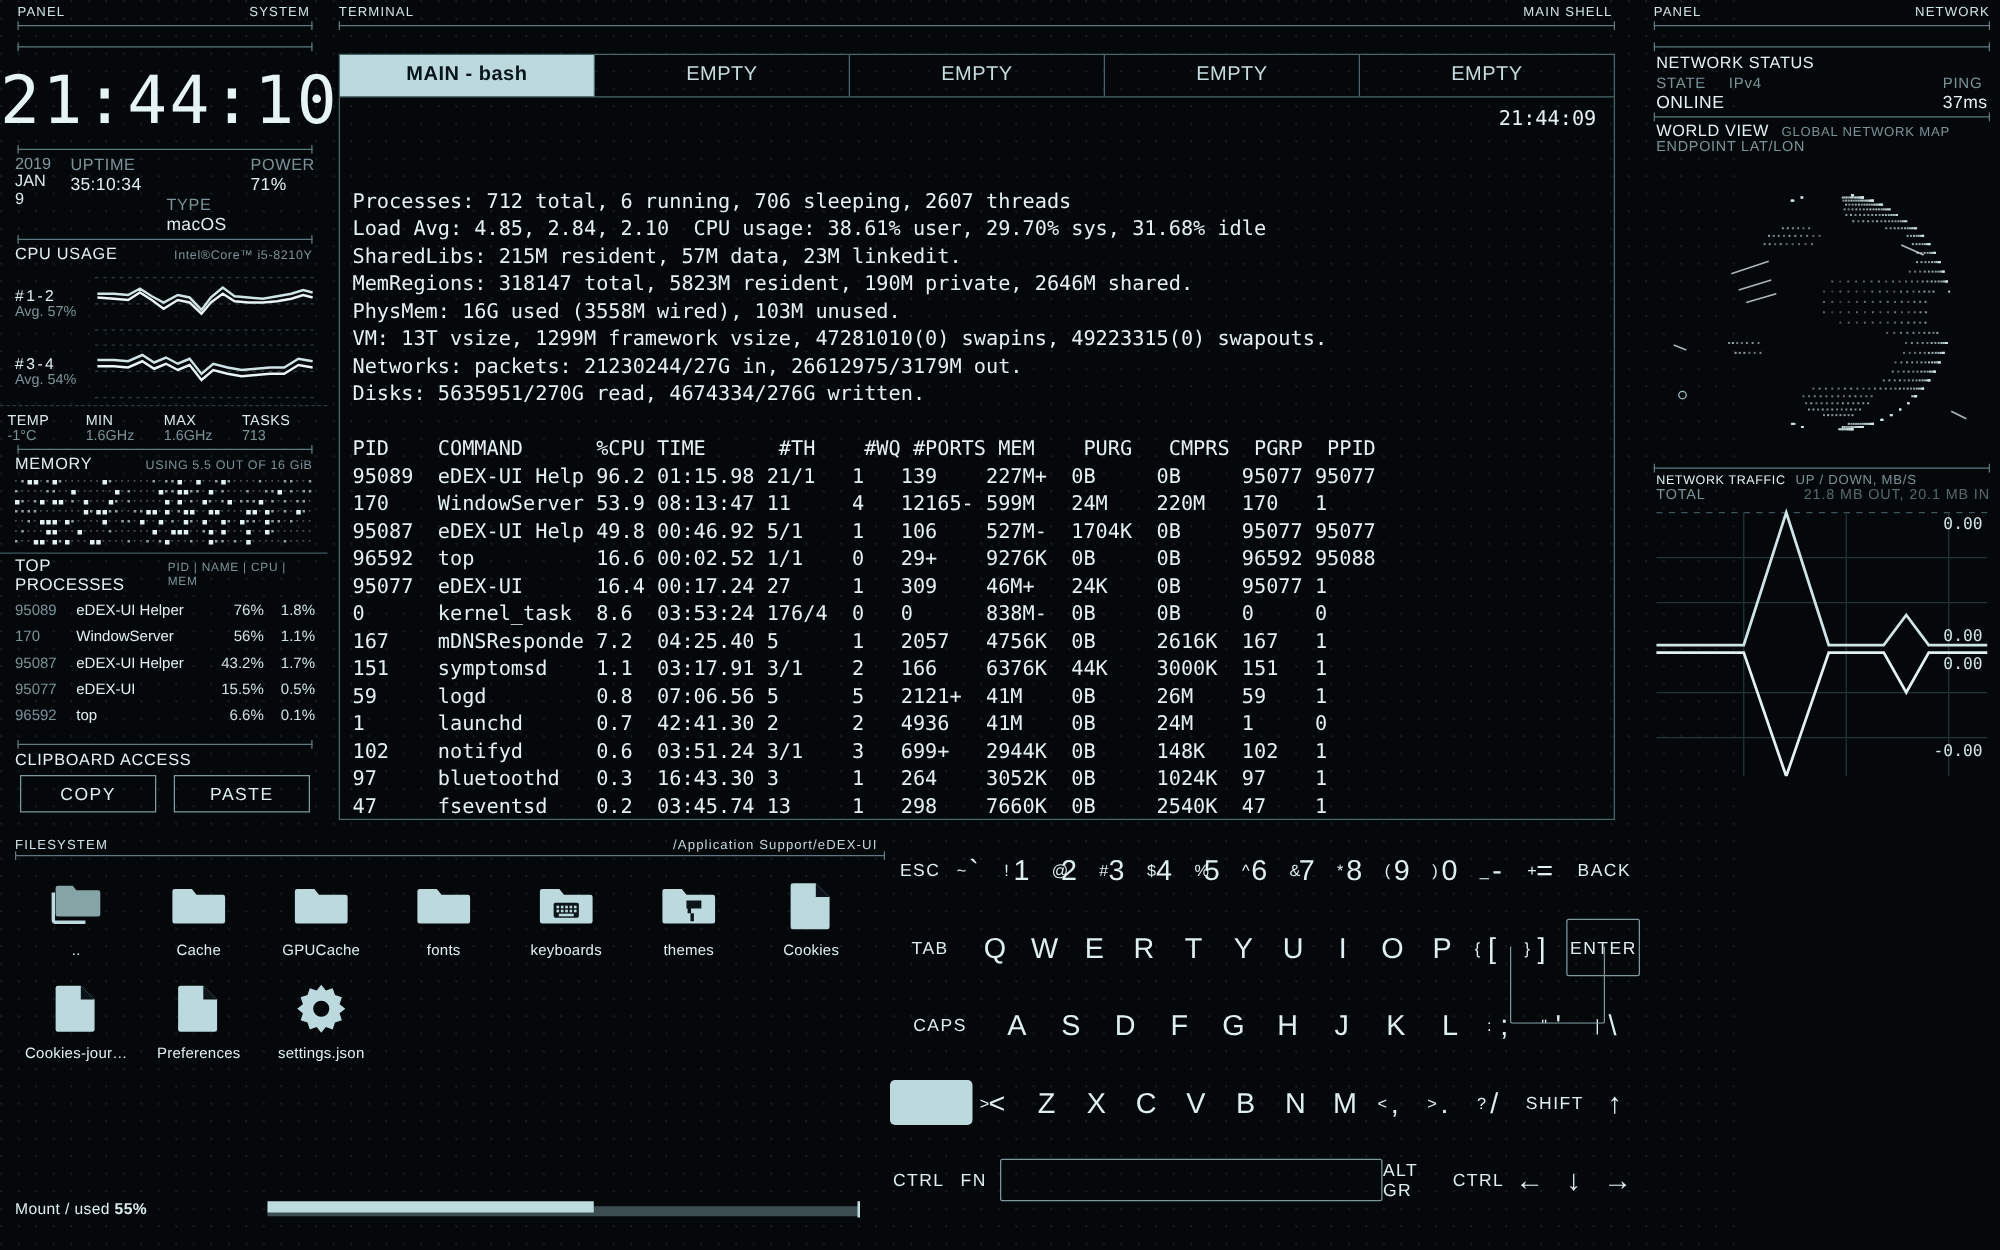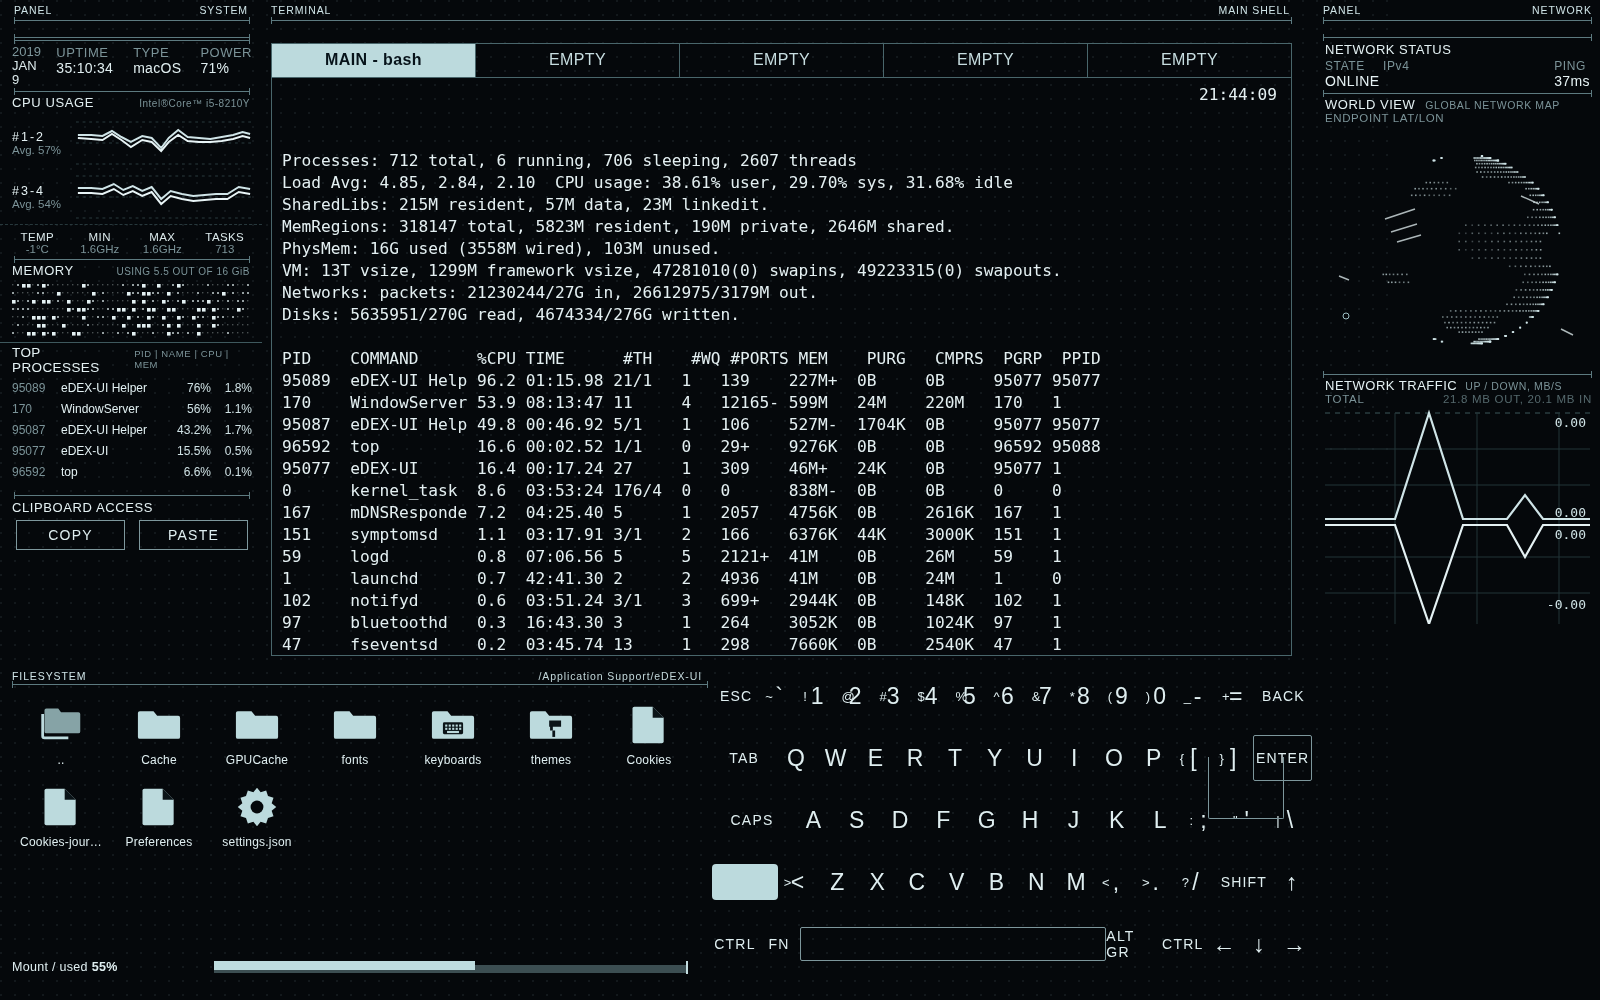--- a/index.html
+++ b/index.html
@@ -66,21 +66,21 @@
   .cpu-row { display: flex; align-items: center; gap: 8px; height: 54px; }
   .cpu-lab { width: 56px; }
   .cpu-lab .a { font-size: 12.5px; color: #e4f1f3; letter-spacing: 2px; display:block; }
   .cpu-lab .b { font-size: 11.5px; color: #7b9398; display:block; }
   .cpu-graph { flex: 1; height: 50px; position: relative; }
   .cpu-graph svg { display:block; width: 100%; height: 100%; }
 
   .quad {
     display: flex; padding: 6px 6px 4px 6px; border-top: 1px dashed #27383c;
   }
-  .quad > div { flex: 1; text-align: center; }
+  .quad > div { flex: 1; }
   .quad .k { font-size: 11.5px; color: #dbe9eb; letter-spacing: .4px; display:block; }
   .quad .v { font-size: 11.5px; color: #7b9398; display:block; }
 
   .mem-dots { padding: 4px 10px 2px 12px; height: 62px; }
   .mem-dots svg { display: block; }
 
   .tp-head {
     display: flex; align-items: baseline; gap: 6px; padding: 2px 10px 3px 12px;
     border-top: 1px solid #3e585d;
   }
@@ -172,21 +172,21 @@
   .net-col .k { font-size: 12px; color: #7b9398; letter-spacing: .6px; display:block; }
   .net-col .v { font-size: 14px; color: #e6f2f4; letter-spacing: .4px; display:block; }
   .net-col.ping { margin-left: auto; text-align: left; }
   .wv-head { display: flex; align-items: baseline; gap: 10px; padding: 3px 10px 0 10px; }
   .wv-head .t { font-size: 13px; color: #e4f1f3; letter-spacing: .5px; }
   .wv-head .s { font-size: 10.5px; color: #7b9398; letter-spacing: .6px; }
   .wv-sub { font-size: 11.5px; color: #7b9398; letter-spacing: .6px; padding: 0 10px; }
   .globe-wrap { position: relative; height: 250px; }
   .globe-wrap svg { display: block; }
   .nt-head { display: flex; align-items: baseline; gap: 8px; padding: 3px 8px 0 10px; }
-  .nt-head .t { font-size: 13px; color: #e4f1f3; letter-spacing: .5px; }
+  .nt-head .t { font-size: 10px; color: #e4f1f3; letter-spacing: .5px; }
   .nt-head .s { font-size: 10.5px; color: #7b9398; letter-spacing: .6px; }
   .nt-sub { display: flex; padding: 0 8px 0 10px; text-align: center; }
   .nt-sub .a { font-size: 11.5px; color: #7b9398; letter-spacing: .7px; }
   .nt-sub .b { font-size: 11.5px; color: #55696d; letter-spacing: .7px; margin-left: auto; }
   .nt-graph { position: relative; height: 215px; margin: 4px 8px 0 10px; }
   .nt-graph svg { display: block; }
   .nt-val {
     position: absolute; font-family: "DejaVu Sans Mono", monospace;
     font-size: 13px; color: #cfe2e5;
   }
@@ -214,33 +214,34 @@
 <div id="root">
 
   <div id="left-panel">
     <div class="panel-top-row">
       <span class="mini-label">PANEL</span>
       <span class="mini-label">SYSTEM</span>
     </div>
     <div class="hbracket" style="margin:4px 12px 0 14px;"></div>
     <div class="hbracket" style="margin:16px 12px 0 14px;"></div>
 
+    <div class="clock">21:44:10</div>
 
     <div class="hbracket" style="margin:2px 12px 0 14px;"></div>
     <div class="sys-row">
       <div class="sys-date">
         <span class="y">2019</span><br>
         <span class="m">JAN</span><br>
         <span class="m">9</span>
       </div>
       <div class="sys-stat" style="width:72px;">
         <span class="k">UPTIME</span>
         <span class="v">35:10:34</span>
       </div>
-      <div class="sys-stat" style="width:62px;">
+      <div class="sys-stat" style="width:62px;margin-top:32px;">
         <span class="k">TYPE</span>
         <span class="v">macOS</span>
       </div>
       <div class="sys-stat" style="width:52px;">
         <span class="k">POWER</span>
         <span class="v">71%</span>
       </div>
     </div>
 
     <div class="hbracket" style="margin:0 12px 0 14px;"></div>

